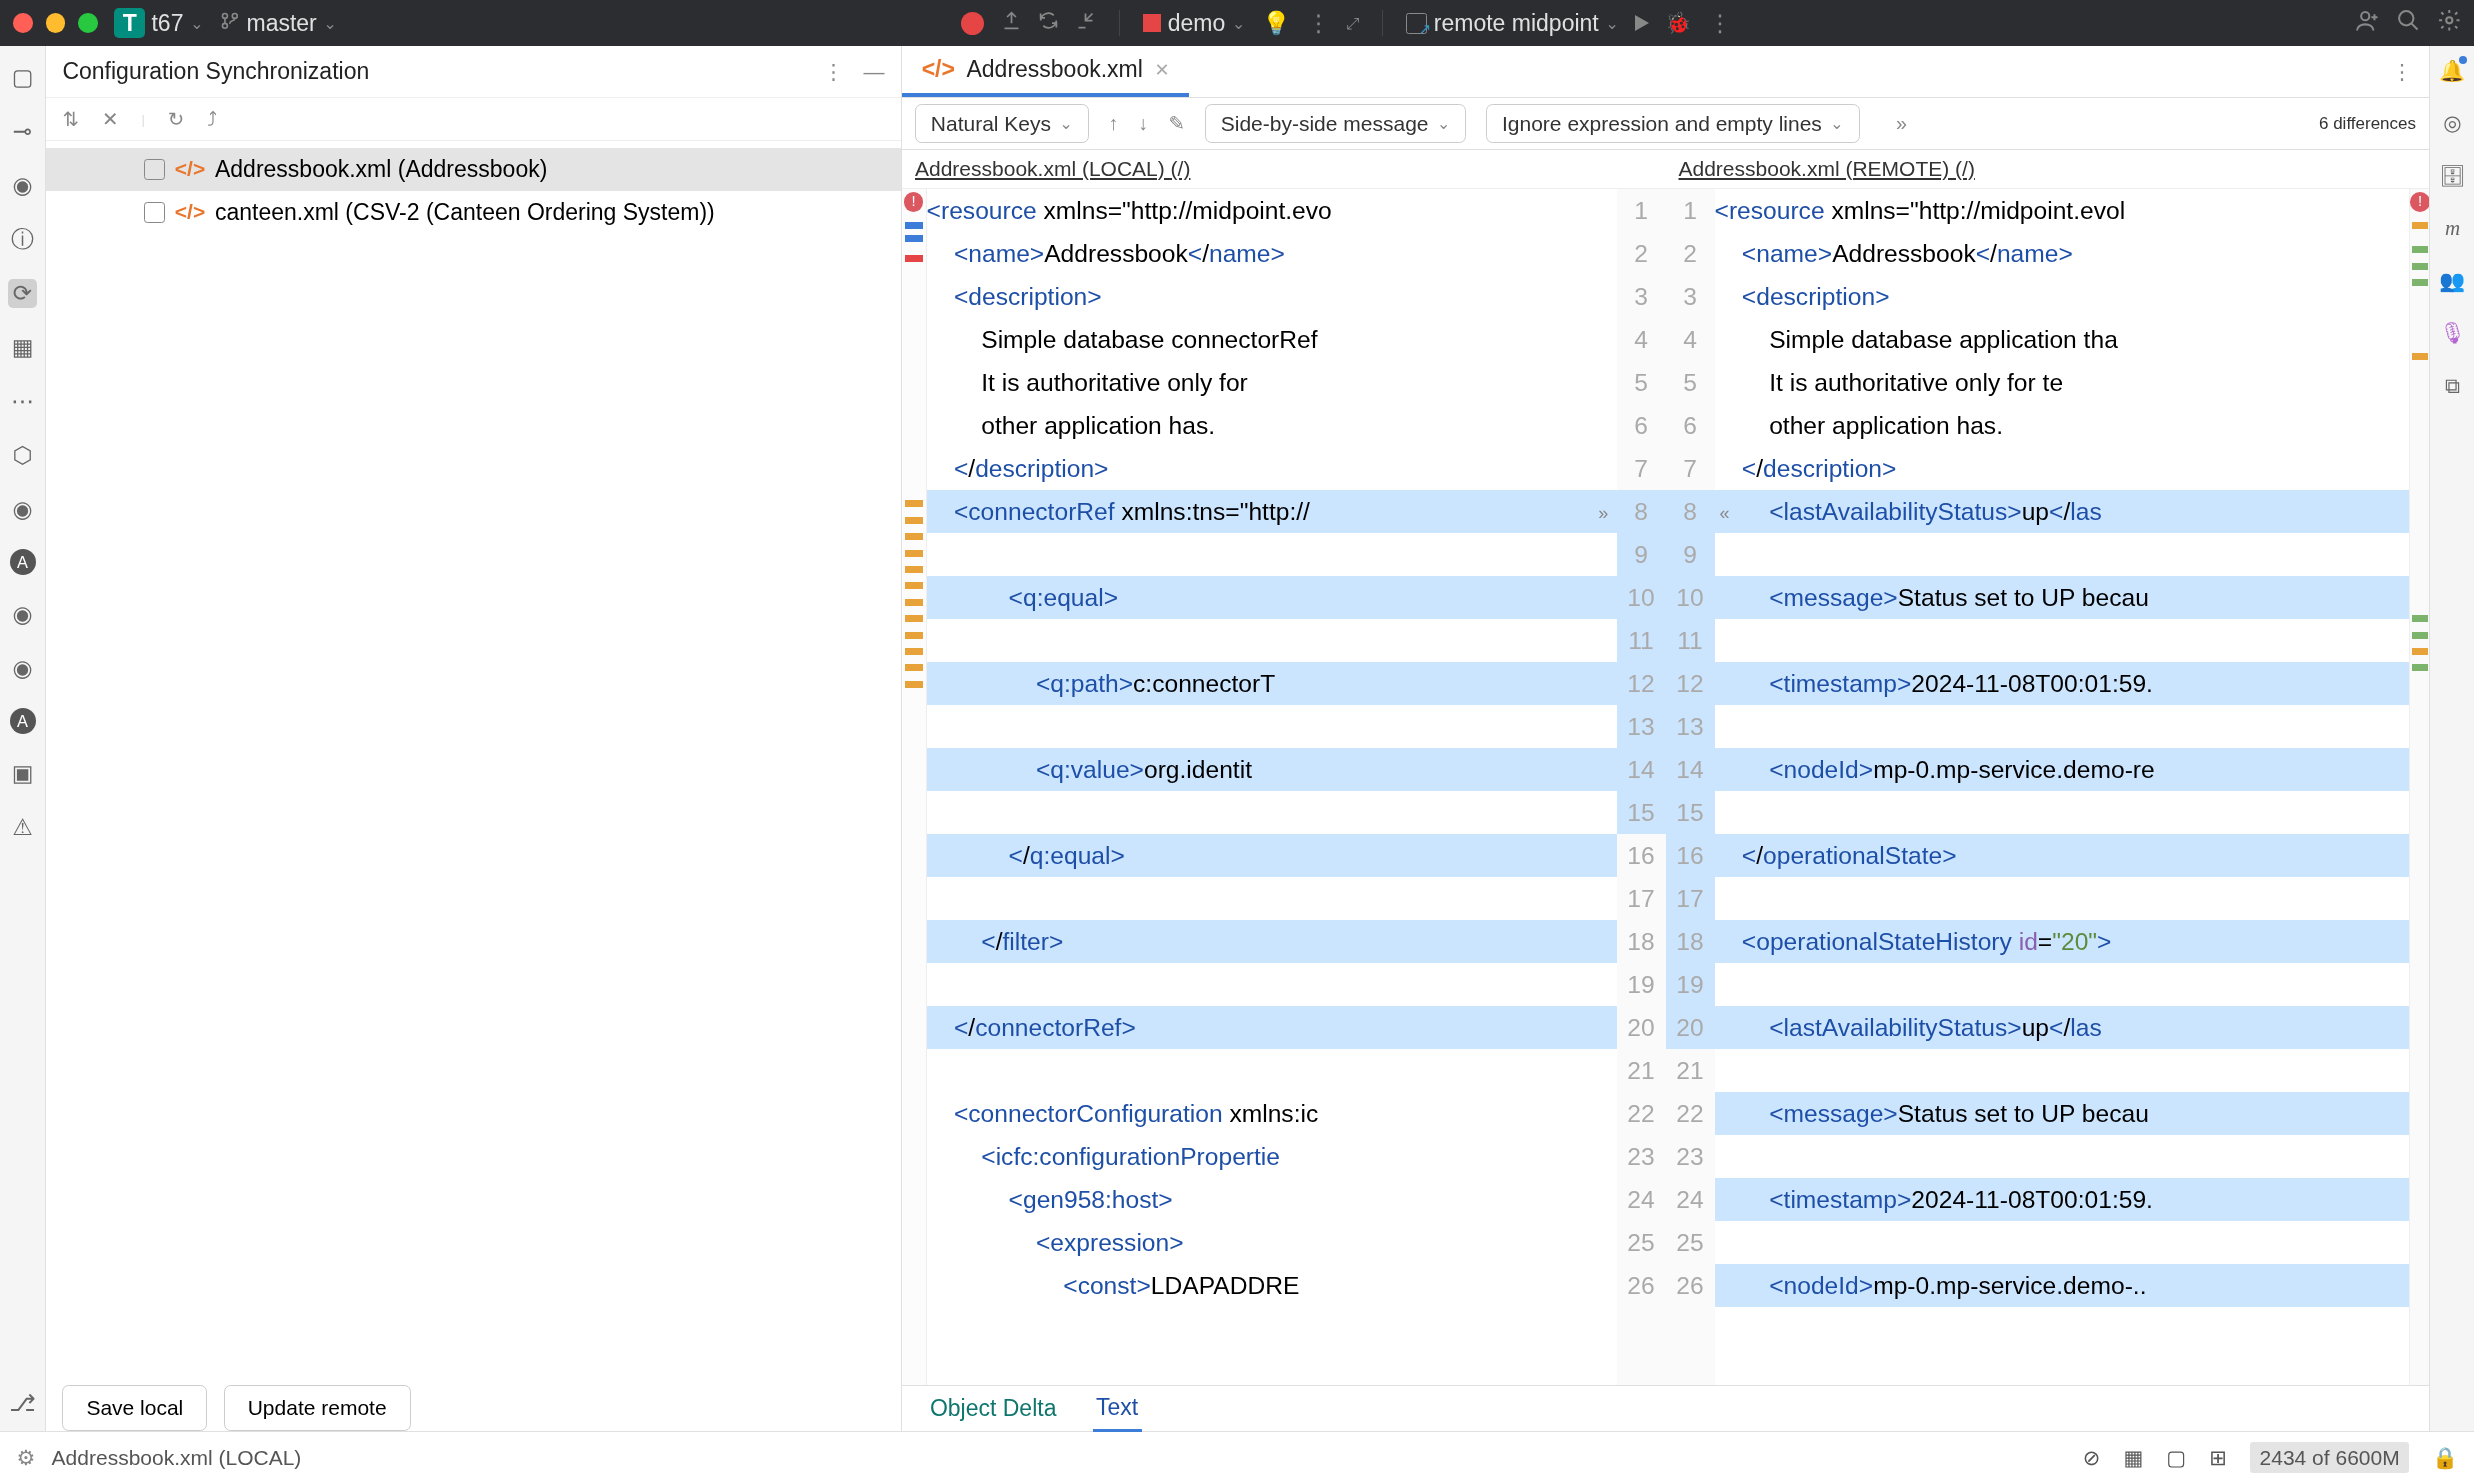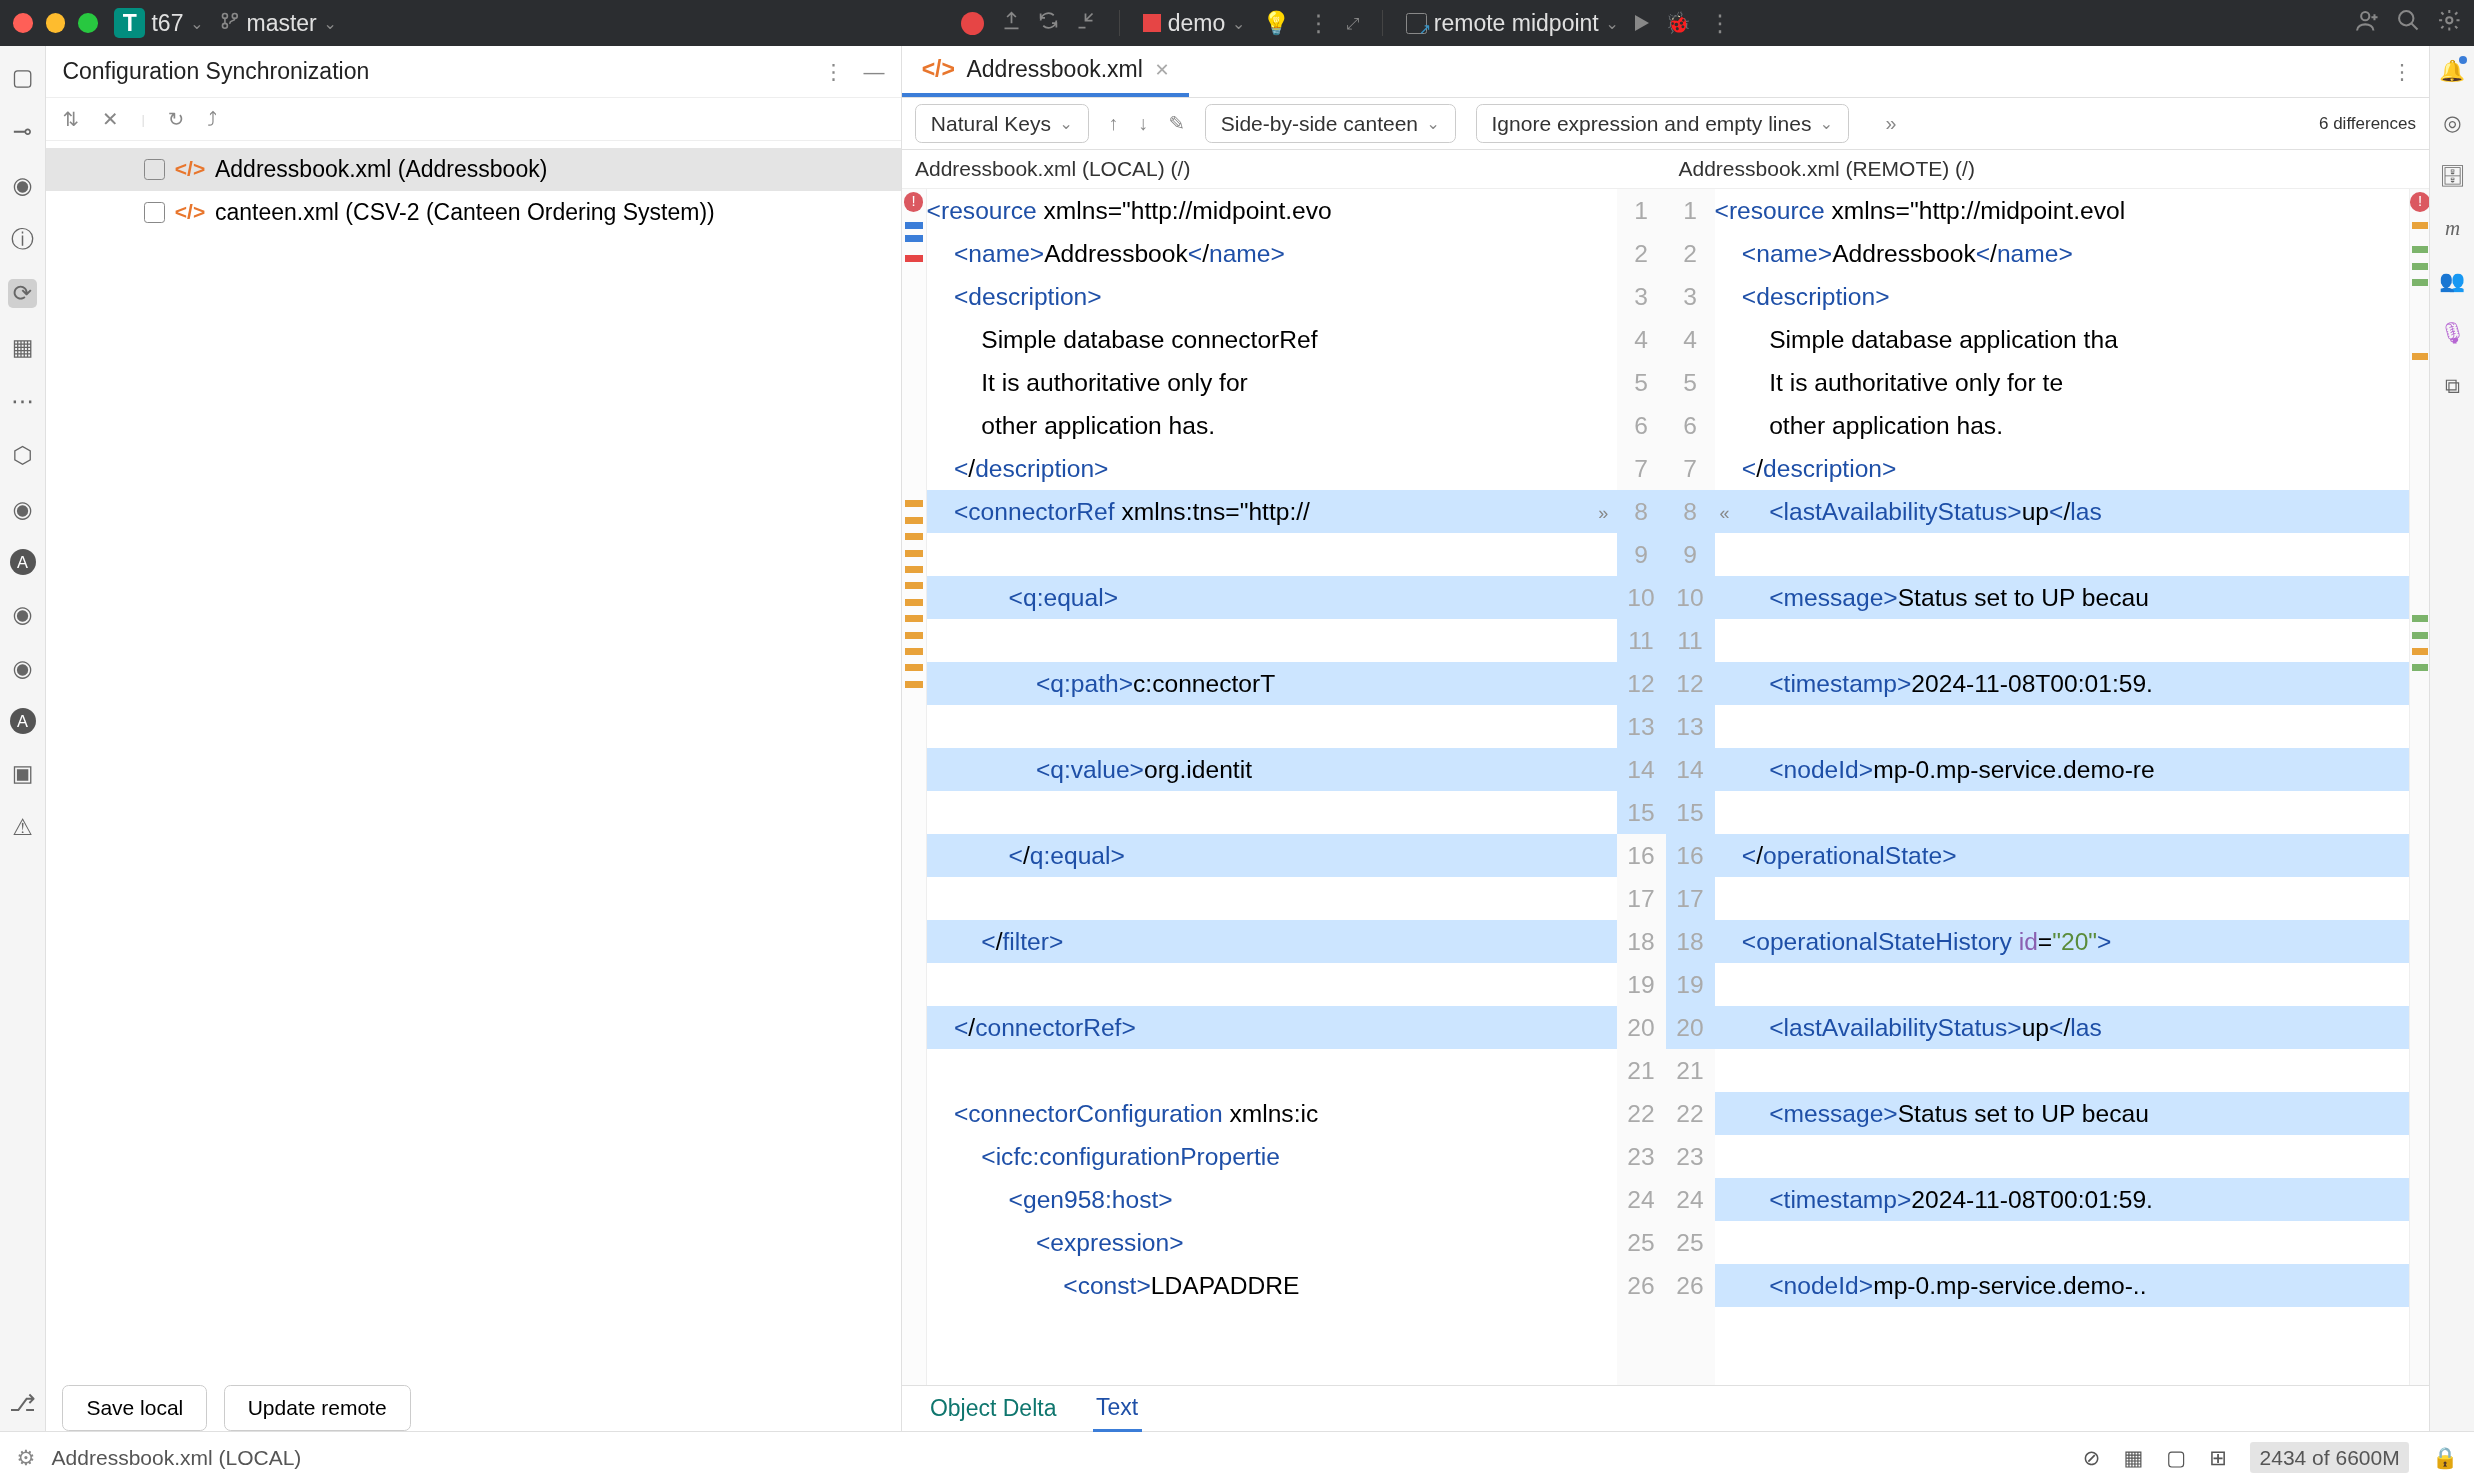--- a/index.html
+++ b/index.html
@@ -55,21 +55,21 @@
 .tabbar .more { margin-left: auto; margin-right: 16.4px; color: #888; font-size: 21px; }
 
 
 .diff-toolbar { height: 52px; display: flex; align-items: center; padding: 0 13px; gap: 20px; border-bottom: 0.8px solid #e0e0e0; }
 .pill { border: 0.8px solid #ccc; border-radius: 6.6px; padding: 6.6px 14.8px; font-size: 21px; display: flex; align-items: center; gap: 8.2px; color: #333; cursor: pointer; }
 .diff-toolbar .ic { color: #888; font-size: 19.7px; }
 .diff-toolbar .count { margin-left: auto; font-size: 17px; color: #333; }
 
 
 .file-labels { height: 39px; display: flex; font-size: 21px; color: #333; }
-.file-labels > div { flex: 1; padding: 6.6px 13px; border-bottom: 0.8px solid #eee; }
+.file-labels > div { flex: 1; padding: 6.6px 13px; border-bottom: 0.8px solid #eee; text-decoration: underline; }
 
 
 .diff-body { flex: 1; display: flex; overflow: hidden; font-family: "SF Mono", Menlo, monospace; font-size: 24.6px; line-height: 43px; }
 .pane { flex: 1; display: flex; position: relative; }
 .marks { width: 24.6px; background: #fcfcfc; border-right: 0.8px solid #eee; position:relative; }
 .marks .m { position:absolute; left:3.3px; width:18px; height:6.6px; }
 .marks .m.blue { background:#3b7dd8; }
 .marks .m.orange { background:#e8a23a; }
 .marks .m.red { background:#e64545; }
 .code { flex: 1; white-space: pre; overflow: hidden; }
@@ -241,21 +241,21 @@
 
     <div class="diff-toolbar">
       <div class="pill">
         <span>Natural Keys</span>
         <span class="chev">⌄</span>
       </div>
       <span class="ic">↑</span>
       <span class="ic">↓</span>
       <span class="ic">✎</span>
       <div class="pill">
-        <span>Side-by-side canteen</span>
+        <span>Side-by-side message</span>
         <span class="chev">⌄</span>
       </div>
       <div class="pill">
         <span>Ignore expression and empty lines</span>
         <span class="chev">⌄</span>
       </div>
       <span class="ic" style="margin-left:16.4px">»</span>
       <span class="count">6 differences</span>
     </div>
 

